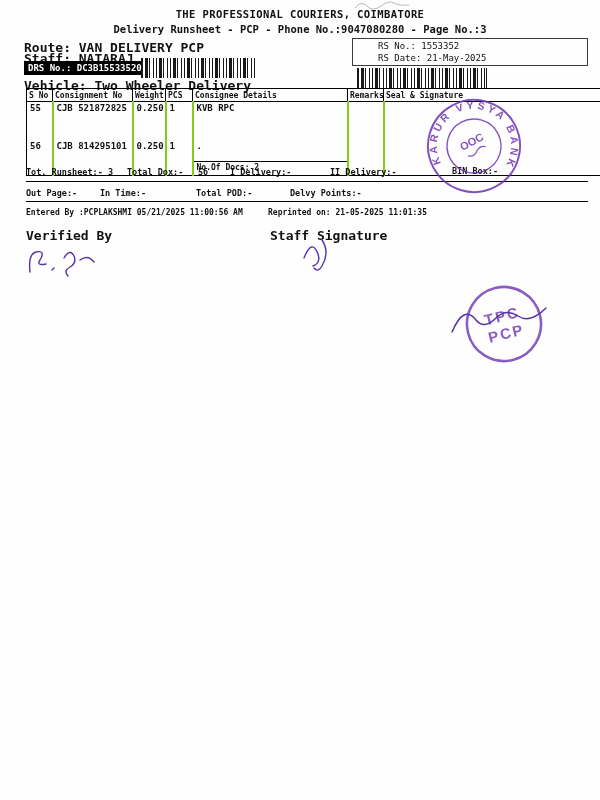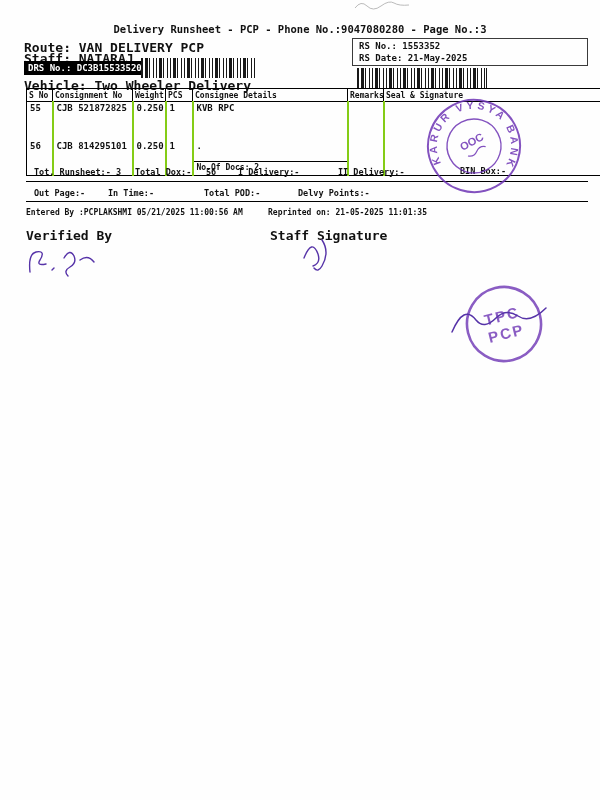--- a/index.html
+++ b/index.html
@@ -26,51 +26,52 @@
       #181818 0px,#181818 1.5px,#fff 1.5px,#fff 3px,
       #181818 3px,#181818 6px,#fff 6px,#fff 7.5px,
       #181818 7.5px,#181818 8.5px,#fff 8.5px,#fff 11px,
       #181818 11px,#181818 12px,#fff 12px,#fff 14px);
     border-left:1px solid #181818; border-right:1px solid #181818; }
   .barcode-1 { left:141px; top:58px; width:114px; height:20px; }
   .barcode-2 { left:357px; top:68px; width:130px; height:21px; }
 
   .rs-box { position:absolute; left:352px; top:38px; width:236px; height:28px;
     border:1px solid #3a3a3a; padding:1px 6px; }
-  .rs-box div { font-size:9px; font-weight:bold; line-height:12px; white-space:nowrap; }
+  .rs-box div { font-size:9px; font-weight:normal; line-height:12px; white-space:nowrap;margin-left:19px; }
 
   table.runsheet { position:absolute; left:26px; top:88px; width:590px;
     border-collapse:collapse; border:1px solid #000; table-layout:fixed; }
   table.runsheet th { border:1px solid #000; font-size:8px; font-weight:bold;
     text-align:left; padding:1px 2px; height:13px; white-space:nowrap; overflow:hidden; }
   table.runsheet td { border-left:1px solid #000; border-right:2px solid #84cc16;
     font-size:9px; font-weight:bold; vertical-align:top; padding:1px 3px; white-space:nowrap; }
   tr.r55 { height:38px; }
   tr.r56 { height:22px; }
   tr.docs { height:14px; }
   td.docs-cell { border-top:1px solid #000 !important; font-size:8px !important; }
 
   .hline { position:absolute; left:26px; width:562px; border-top:1px solid #000; height:0; }
 
-  .sum { font-size:8.5px;padding-left:8px; }
+  .sum { font-size:8.5px; }
   .foot { font-size:8px; }
 
   .sig { position:absolute; }
   .stamp { position:absolute; opacity:.85; }
   .stamp-font { font-family:"Liberation Sans","DejaVu Sans",sans-serif; }
 </style>
 </head>
 <body>
 
 <div class="page">
 
   <svg class="sig" style="left:352px; top:0px" width="60" height="12" viewBox="0 0 60 12">
     <path d="M3 8 q6 -8 12 -2 t14 0 t13 -3 t15 2" fill="none" stroke="#bbb" stroke-width="1"></path>
   </svg>
 
+  <div class="doc-title">THE PROFESSIONAL COURIERS, COIMBATORE</div>
   <div class="doc-subtitle">Delivery Runsheet - PCP - Phone No.:9047080280 - Page No.:3</div>
 
   <span class="lbl" style="left:24px; top:40px">Route: VAN DELIVERY PCP</span>
   <span class="lbl" style="left:24px; top:51px">Staff: NATARAJ</span>
   <span class="drs-bar">DRS No.: DC3B155335203</span>
   <div class="barcode barcode-1"></div>
   <span class="lbl" style="left:24px; top:78px">Vehicle: Two Wheeler Delivery</span>
 
   <div class="rs-box">
     <div>RS No.: 1553352</div>

